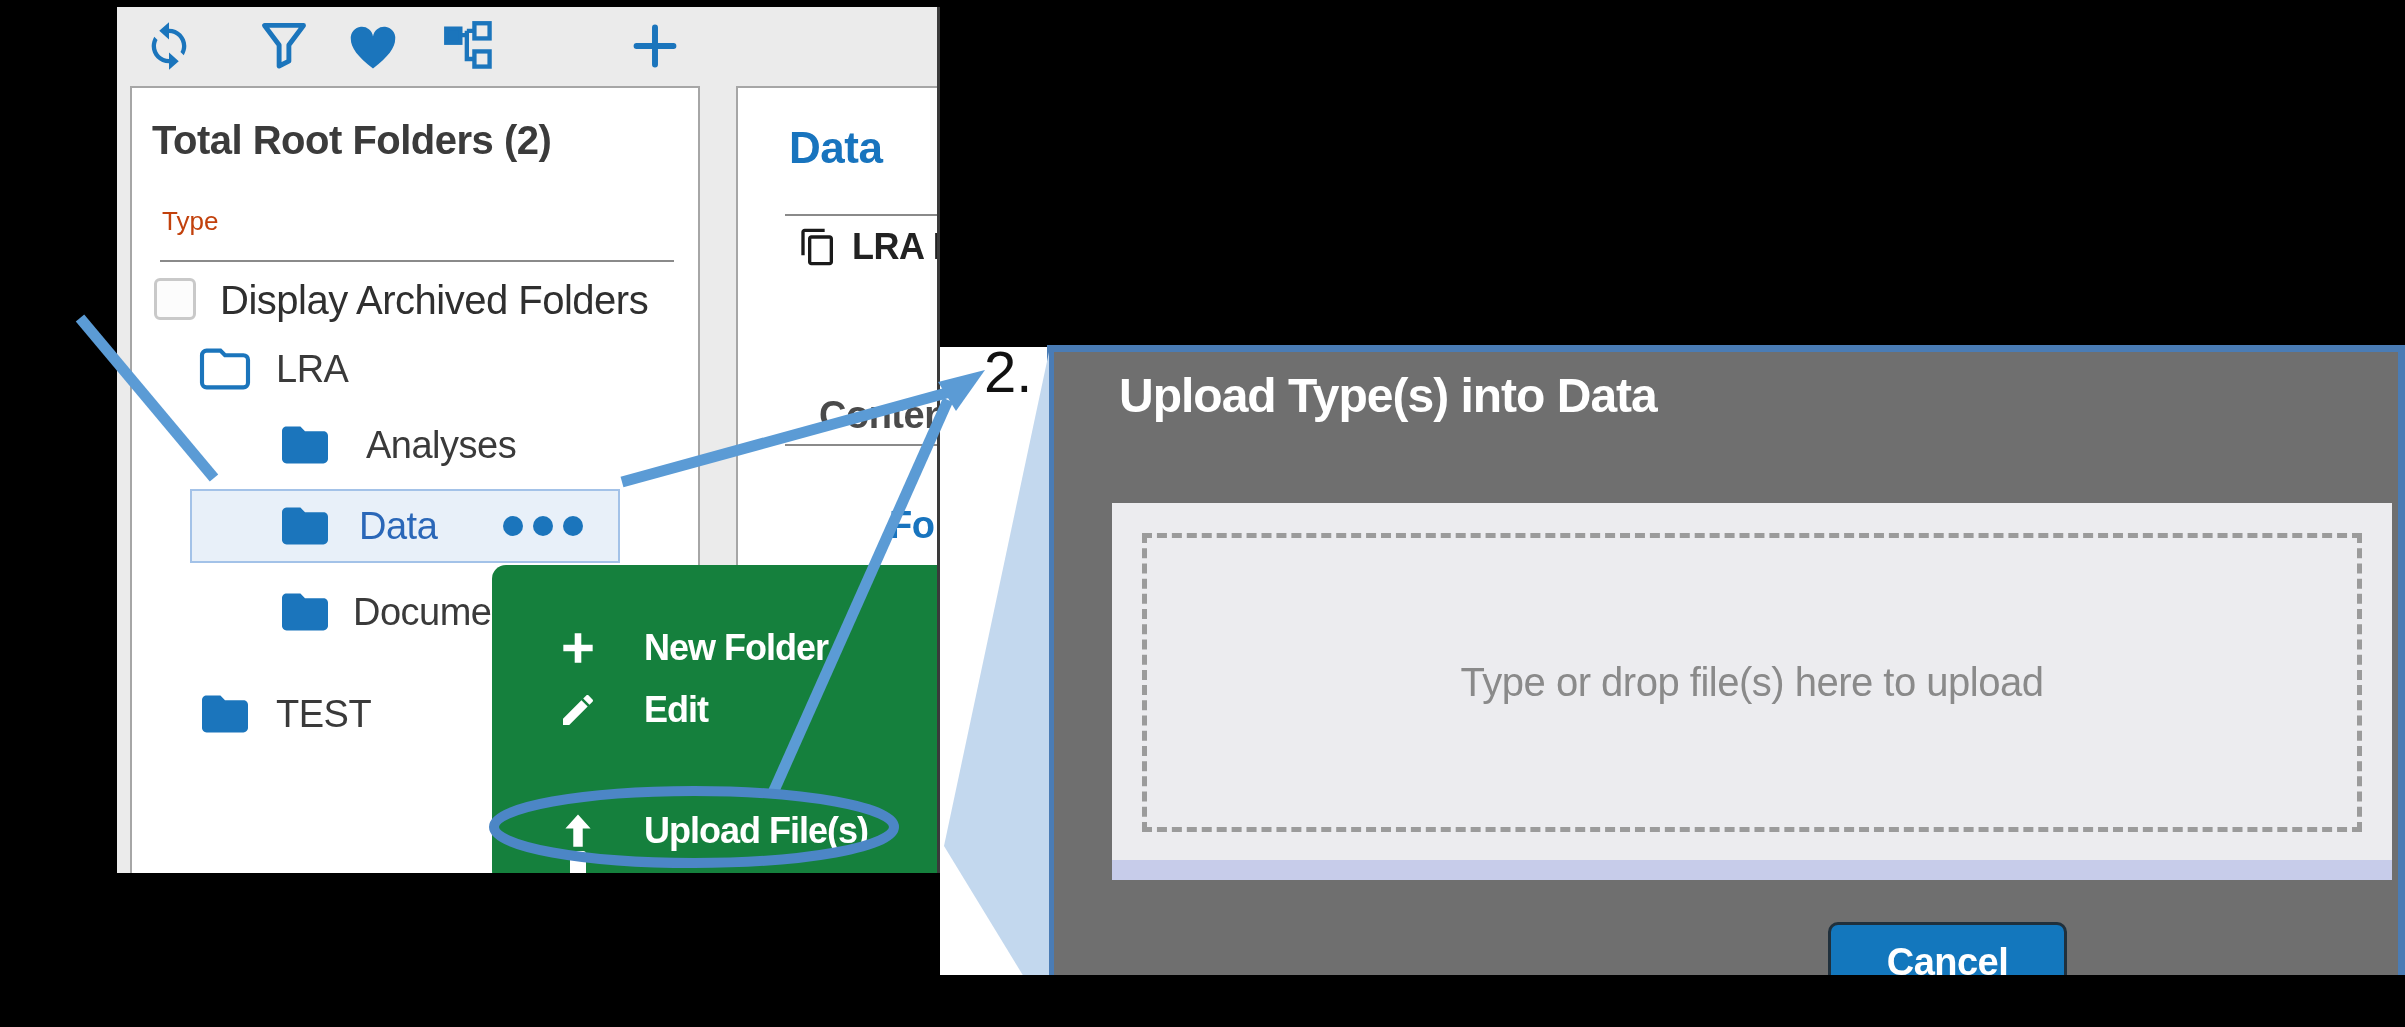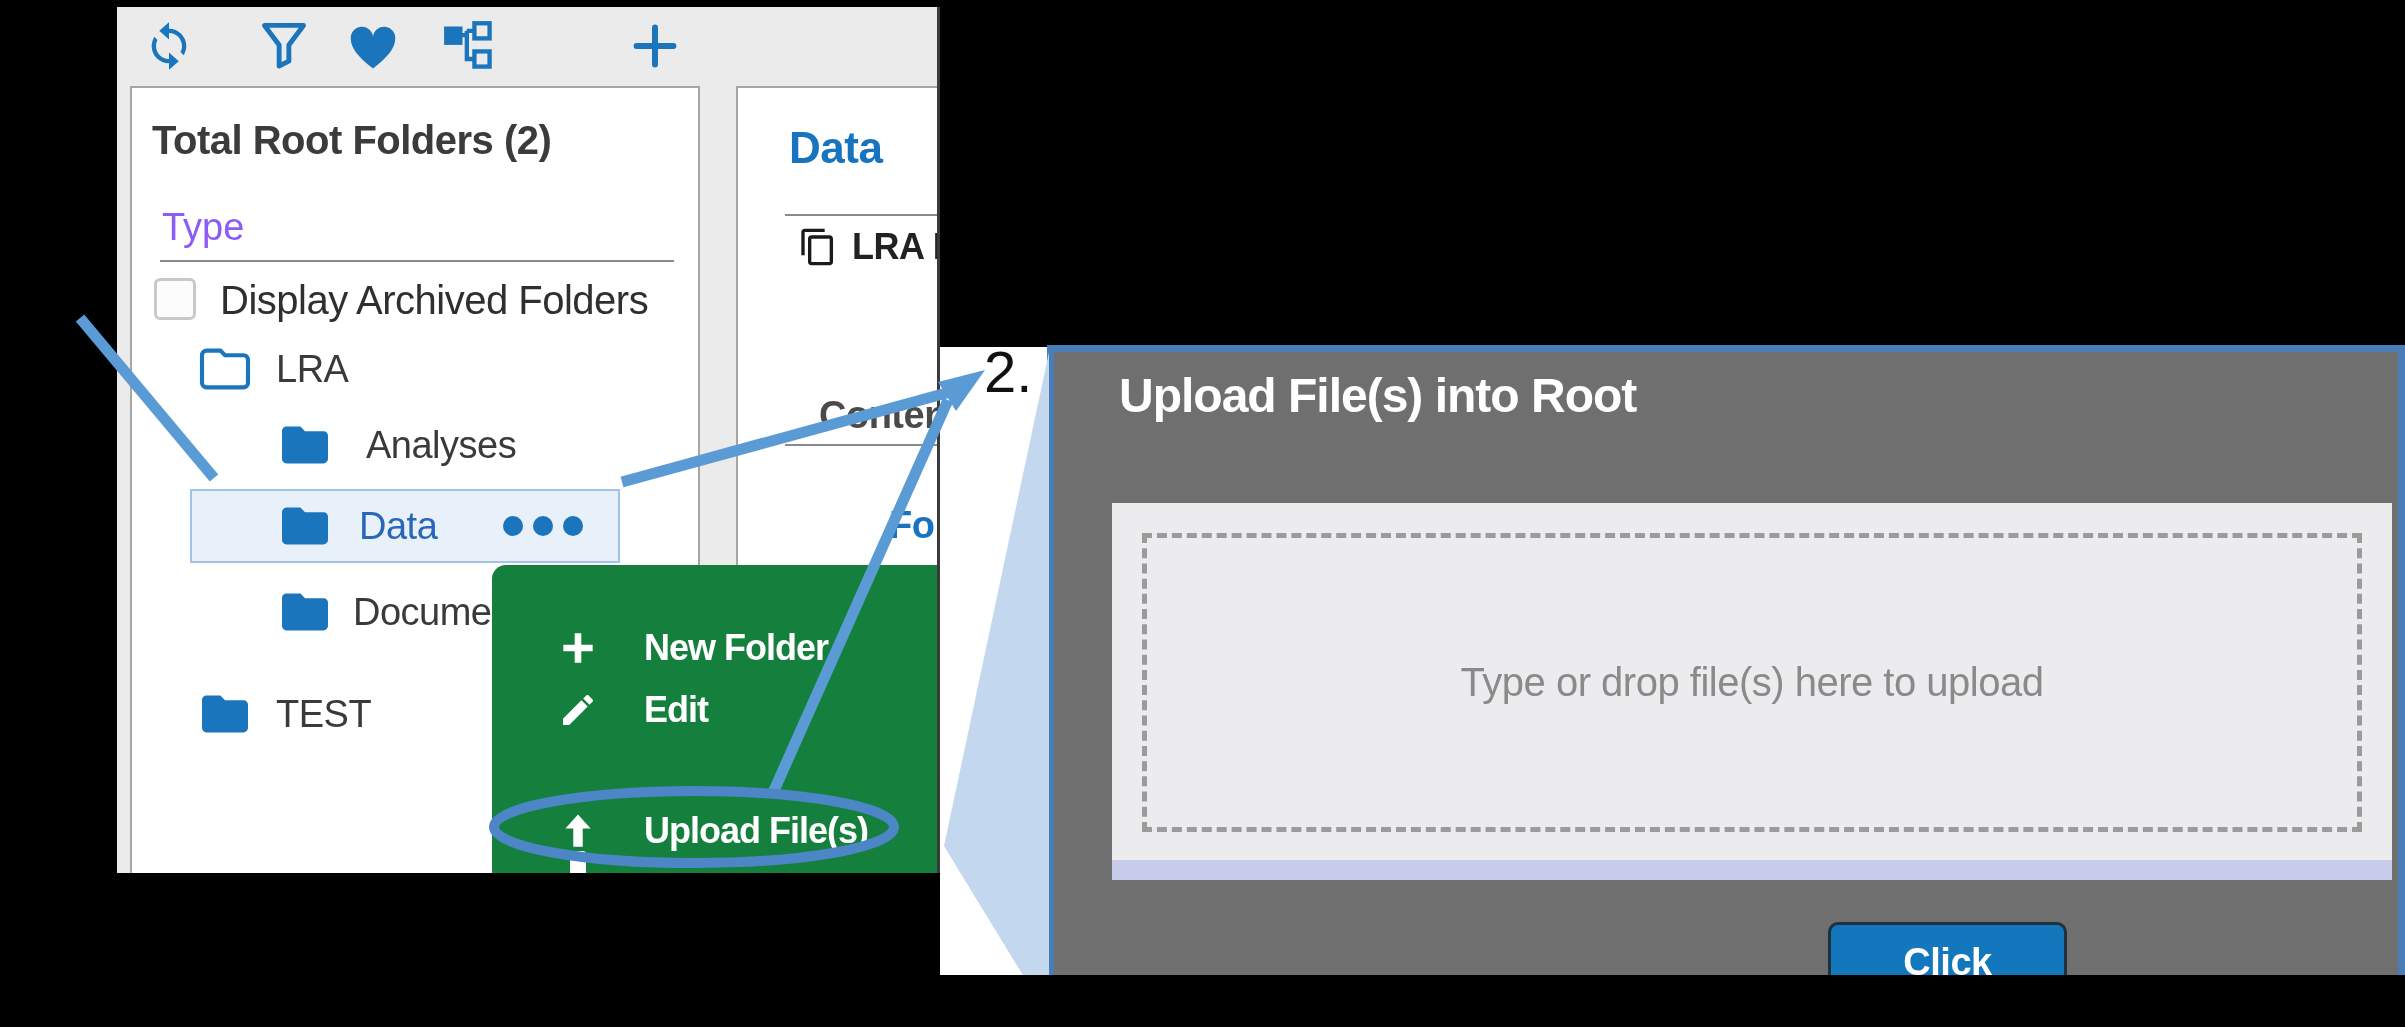--- a/index.html
+++ b/index.html
@@ -8,21 +8,21 @@
   .abs{position:absolute;}
 
   
   #shot1{left:117px;top:7px;width:823px;height:866px;background:#EBEBEB;
          border-right:3px solid #3A3A3A;box-sizing:border-box;overflow:hidden;}
   .tool-ic{position:absolute;top:13px;width:52px;height:52px;}
   .panel{position:absolute;top:79px;bottom:0;background:#fff;border:2px solid #A6A6A6;border-bottom:none;box-sizing:border-box;}
   #panel-folders{left:13px;width:570px;}
   #panel-details{left:619px;width:260px;}
   .p-header{position:absolute;font-size:40px;font-weight:bold;color:#3B3B3B;letter-spacing:-0.5px;white-space:nowrap;}
-  .placeholder{position:absolute;font-size:38px;color:#8b5cf6;}
+  .placeholder{position:absolute;font-size:26px;color:#c2410c;}
   .divider{position:absolute;height:2px;background:#8A8A8A;}
   .checkbox{position:absolute;width:42px;height:42px;background:#FCFCFC;border:3px solid #C9C9C9;border-radius:6px;box-sizing:border-box;}
   .cb-label{position:absolute;font-size:40px;color:#2F2F2F;letter-spacing:-0.5px;white-space:nowrap;}
   .tree-row{position:absolute;display:flex;align-items:center;white-space:nowrap;}
   .tree-row .lbl{font-size:38px;color:#3A3A3A;letter-spacing:-0.5px;}
   .sel-row{position:absolute;left:58px;top:401px;width:430px;height:74px;background:#E8F0F9;
            border:2px solid #A3C2E8;box-sizing:border-box;display:flex;align-items:center;}
   .sel-row .lbl{font-size:38px;color:#2A67B8;letter-spacing:-0.5px;}
   .folder-svg{flex:0 0 auto;}
   .dots{display:flex;gap:10px;margin-left:66px;}
@@ -179,30 +179,30 @@
         </span>
         <span class="mi-lbl">Upload File(s)</span>
       </div>
       <div class="mi-sliver"></div>
     </div>
   </div>
 
   <div id="gap" class="abs"></div>
 
   <div id="dialog" class="abs">
-    <div id="dlg-title">Upload File(s) into Root</div>
+    <div id="dlg-title">Upload Type(s) into Data</div>
 
     <div id="dropzone">
       <div id="dz-dash">
         <span id="dz-text">Type or drop file(s) here to upload</span>
       </div>
       <div id="dz-strip"></div>
     </div>
 
-    <div id="btn-cancel" class="dlg-btn">Click</div>
+    <div id="btn-cancel" class="dlg-btn">Cancel</div>
   </div>
 
   <svg id="overlay" class="abs">
 
     <polygon points="1049,352 944,846 1049,1018" fill="#C3D8EE"></polygon>
 
     <line x1="80" y1="318" x2="214" y2="478" stroke="#5B9BD5" stroke-width="11"></line>
 
     <line x1="622" y1="482" x2="950" y2="392" stroke="#5B9BD5" stroke-width="11"></line>
 

